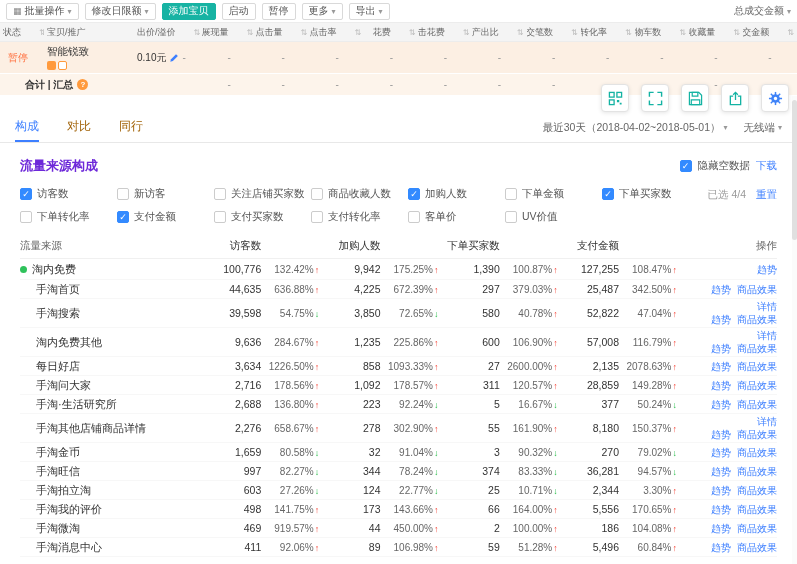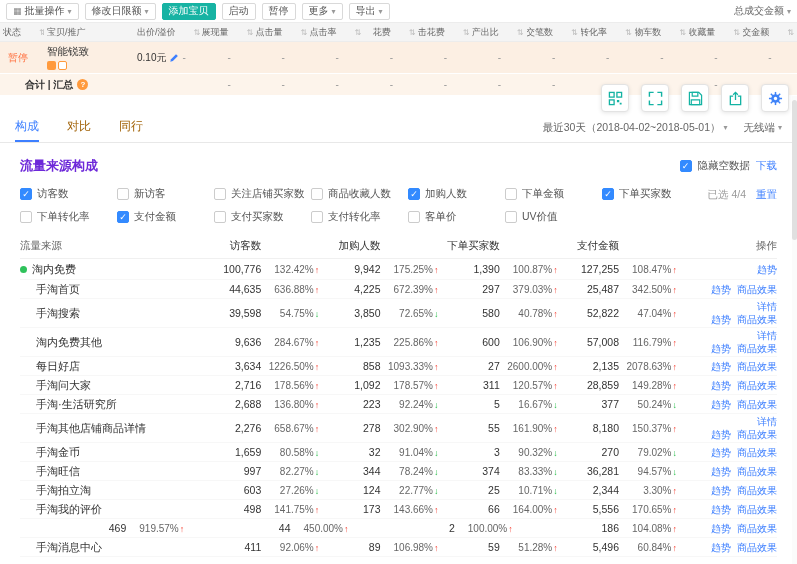--- a/index.html
+++ b/index.html
@@ -700,20 +700,23 @@
             </div>
             <div class="mgroup">
               <div class="mval">5,556</div>
               <div class="mpct up"><span class="pnum">170.65%</span><span class="arr">↑</span></div>
             </div>
             <div class="ops-col">
               <div class="ops-line"><a class="oplink">趋势</a><a class="oplink">商品效果</a></div>
             </div>
           </div>
           <div class="trow child">
+            <div class="name-col">
+              <span>手淘微淘</span>
+            </div>
             <div class="mgroup">
               <div class="mval">469</div>
               <div class="mpct up"><span class="pnum">919.57%</span><span class="arr">↑</span></div>
             </div>
             <div class="mgroup">
               <div class="mval">44</div>
               <div class="mpct up"><span class="pnum">450.00%</span><span class="arr">↑</span></div>
             </div>
             <div class="mgroup">
               <div class="mval">2</div>

